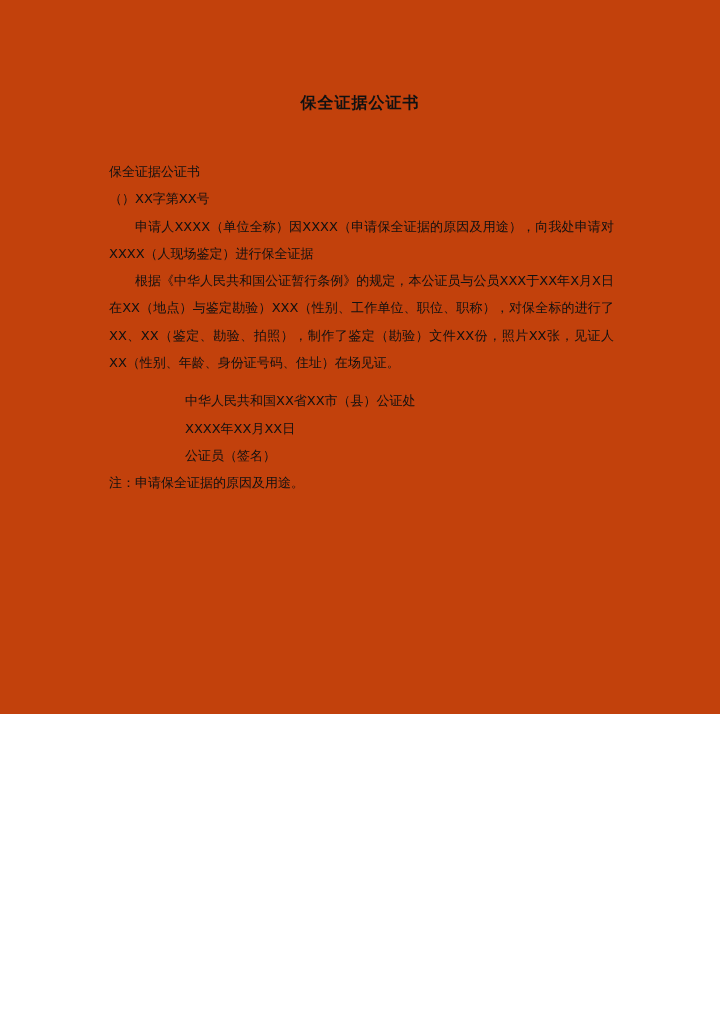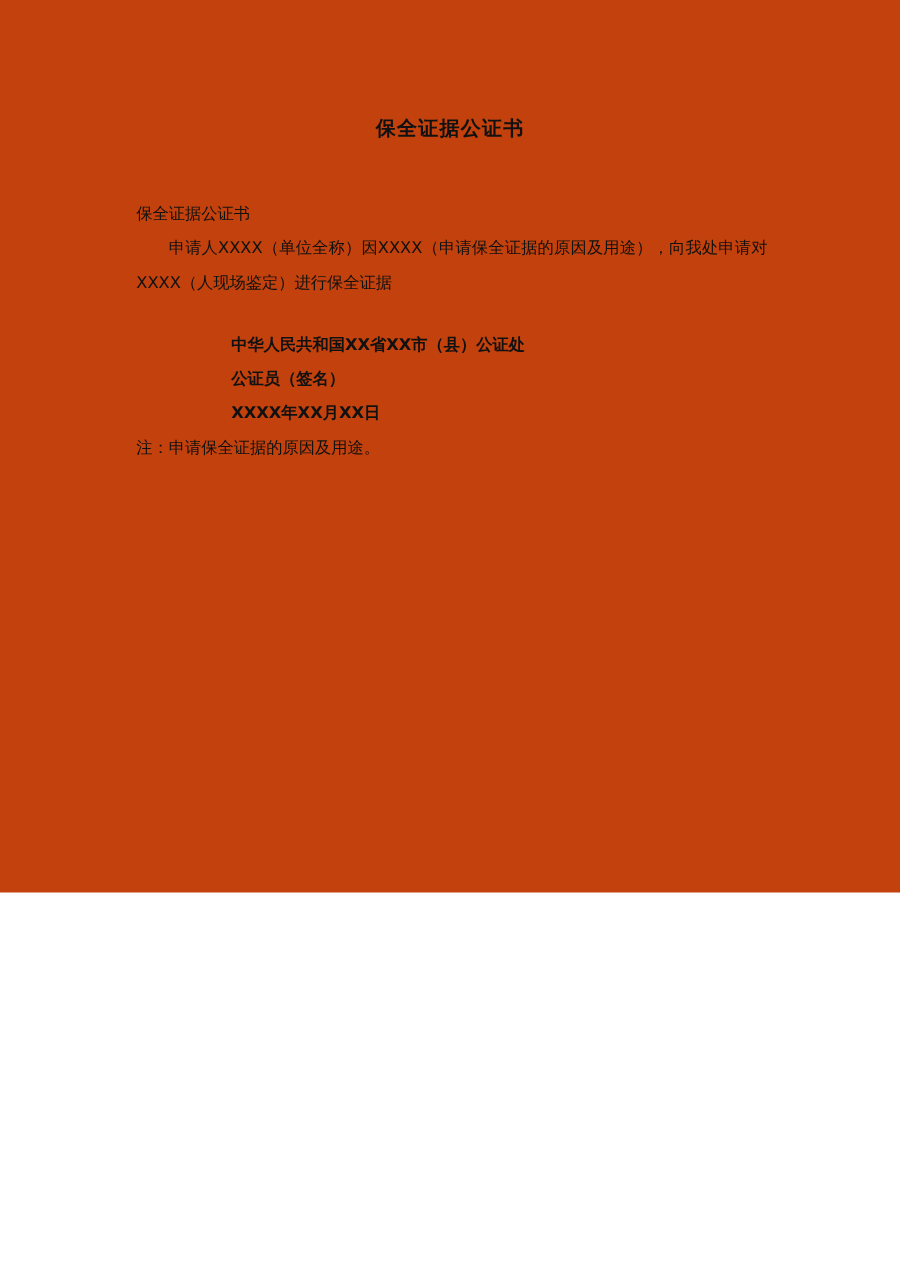--- a/index.html
+++ b/index.html
@@ -6,32 +6,34 @@
   body { width: 720px; height: 1017px; position: relative; overflow: hidden;
          font-family: "DejaVu Sans", "Liberation Sans", sans-serif; color: #111; }
   .page { position: absolute; left: 0; top: 0; width: 720px; height: 714px; background: #c2410c; }
   .title { position: absolute; top: 93px; left: 0; width: 720px; text-align: center;
            font-size: 16px; font-weight: bold; letter-spacing: 1px; }
   .body { position: absolute; left: 109px; top: 158px; width: 505px;
           font-size: 13px; line-height: 27.3px; }
   .line { white-space: nowrap; }
   .para { text-indent: 26px; text-align: justify; white-space: normal; }
   .sign { padding-left: 76px; }
-  .sig-block { margin-top: 23px; font-weight: bold; }
+  .sig-block { margin-top: 11px; }
 </style>
 </head>
 <body>
 
 <div class="page">
   <div class="title">保全证据公证书</div>
 
   <div class="body">
     <div class="line">保全证据公证书</div>
+    <div class="line">（）XX字第XX号</div>
     <div class="para">申请人XXXX（单位全称）因XXXX（申请保全证据的原因及用途），向我处申请对XXXX（人现场鉴定）进行保全证据</div>
+    <div class="para">根据《中华人民共和国公证暂行条例》的规定，本公证员与公员XXX于XX年X月X日在XX（地点）与鉴定勘验）XXX（性别、工作单位、职位、职称），对保全标的进行了XX、XX（鉴定、勘验、拍照），制作了鉴定（勘验）文件XX份，照片XX张，见证人XX（性别、年龄、身份证号码、住址）在场见证。</div>
 
     <div class="sig-block">
       <div class="line sign">中华人民共和国XX省XX市（县）公证处</div>
+      <div class="line sign">XXXX年XX月XX日</div>
       <div class="line sign">公证员（签名）</div>
-      <div class="line sign">XXXX年XX月XX日</div>
     </div>
     <div class="line">注：申请保全证据的原因及用途。</div>
   </div>
 </div>
 
 </body></html>

